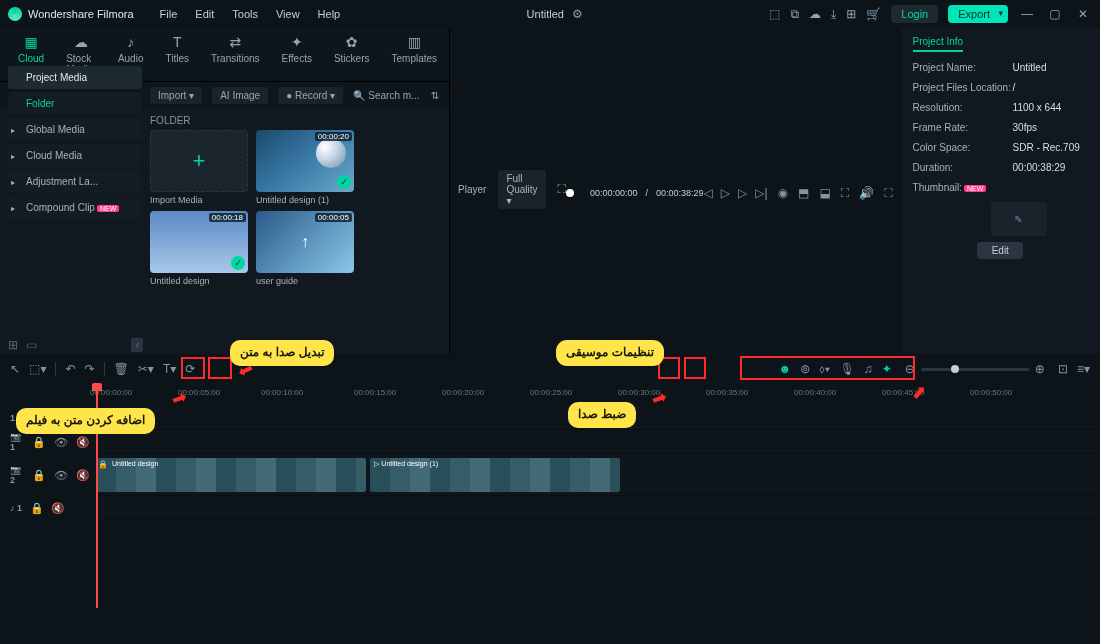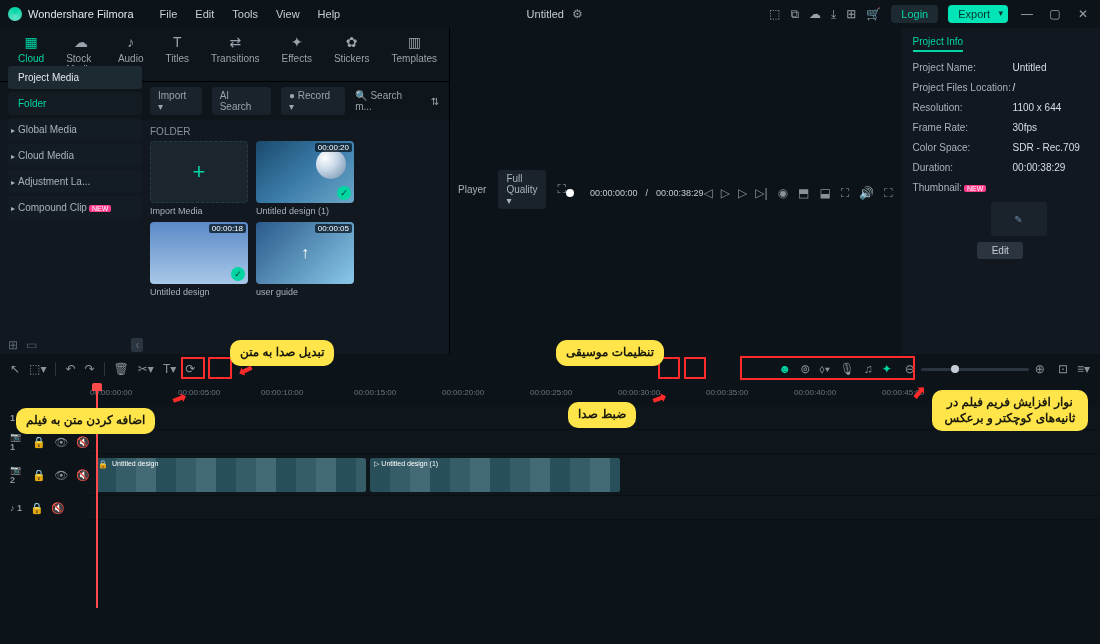--- a/index.html
+++ b/index.html
@@ -20,21 +20,21 @@
 .export::after{content:'▾'; position:absolute; right:5px; top:3px; font-size:9px; }
 .upper { display:flex; height:326px; }
 .panel-left { width:472px; display:flex; flex-direction:column; background:#11181f; border-right:1px solid #000; }
 .tabs { display:flex; gap:22px; padding:6px 12px 6px 18px; background:#0e151b; border-bottom:1px solid #000; }
 .tab { display:flex; flex-direction:column; align-items:center; gap:3px; color:#9aa3ab; cursor:pointer; font-size:10px; }
 .tab.active { color:#00d5a3; }
 .tab .ic { font-size:14px; }
 .subrow { display:flex; align-items:center; gap:10px; padding:5px 10px 5px 150px; background:#0e151b; color:#9aa3ab; font-size:10px; }
 .subbtn { background:#1a232b; padding:3px 8px; border-radius:3px; cursor:pointer; }
 .sidebar { position:absolute; top:66px; left:8px; width:134px; }
-.sideitem { padding:6px 10px; background:#141c23; margin-bottom:3px; border-radius:3px; color:#a9b2ba; font-size:10px; cursor:pointer; position:relative; }
+.sideitem { padding:6px 18px; background:#141c23; margin-bottom:3px; border-radius:3px; color:#a9b2ba; font-size:10px; cursor:pointer; position:relative; }
 .sideitem.sel { background:#1e2a32; color:#e0e6eb; }
 .sideitem.teal { color:#00d5a3; }
 .sideitem .arr { position:absolute; left:3px; top:8px; font-size:8px; }
 .badge-new { background:#ff3d8a; color:#fff; font-size:7px; padding:0 3px; border-radius:2px; margin-left:2px; }
 .grid { padding:6px 8px 0 150px; }
 .gridlabel { color:#8a939b; font-size:10px; margin-bottom:4px; }
 .thumbs { display:flex; flex-wrap:wrap; gap:8px; }
 .thumb { width:98px; }
 .thumbbox { width:98px; height:62px; background:#1b252e; border-radius:4px; position:relative; display:flex; align-items:center; justify-content:center; overflow:hidden; }
 .thumbbox.import { border:1px dashed #2b3942; }
@@ -161,21 +161,21 @@
           <span class="ic">✿</span>
           <span>Stickers</span>
         </div>
       <div class="tab">
           <span class="ic">▥</span>
           <span>Templates</span>
         </div>
     </div>
     <div class="subrow">
       <span class="subbtn"><span>Import</span> ▾</span>
-      <span class="subbtn">AI Search</span>
+      <span class="subbtn">AI Image</span>
       <span class="subbtn">● <span>Record</span> ▾</span>
       <span>🔍 <span>Search m...</span></span>
       <span style="margin-left:auto">⇅</span>
     </div>
     <div class="grid">
       <div class="gridlabel">FOLDER</div>
       <div class="thumbs">
         <div class="thumb">
           <div class="thumbbox import">
               <span class="plus">+</span>
@@ -396,14 +396,13 @@
   <div class="callout" style="top:54px; left:16px;">اضافه کردن متن به فیلم</div>
 
   <div class="redbox" style="top:3px; left:658px; width:22px; height:22px;"></div>
   <div class="redbox" style="top:3px; left:684px; width:22px; height:22px;"></div>
   <div class="callout" style="top:-14px; left:556px;border-radius:11px;">تنظیمات موسیقی</div>
   <div class="arrow" style="top:34px; left:652px; transform:rotate(160deg)">⬅</div>
   <div class="callout" style="top:48px; left:568px;">ضبط صدا</div>
 
   <div class="redbox" style="top:2px; left:740px; width:175px; height:24px;"></div>
   <div class="arrow" style="top:28px; left:912px; transform:rotate(130deg)">⬅</div>
-  <div class="callout" style="top:36px; left:932px; width:156px;">نوار افزایش فریم فیلم در ثانیه‌های کوچکتر و برعکس</div>
 </div>
 
 </body></html>

